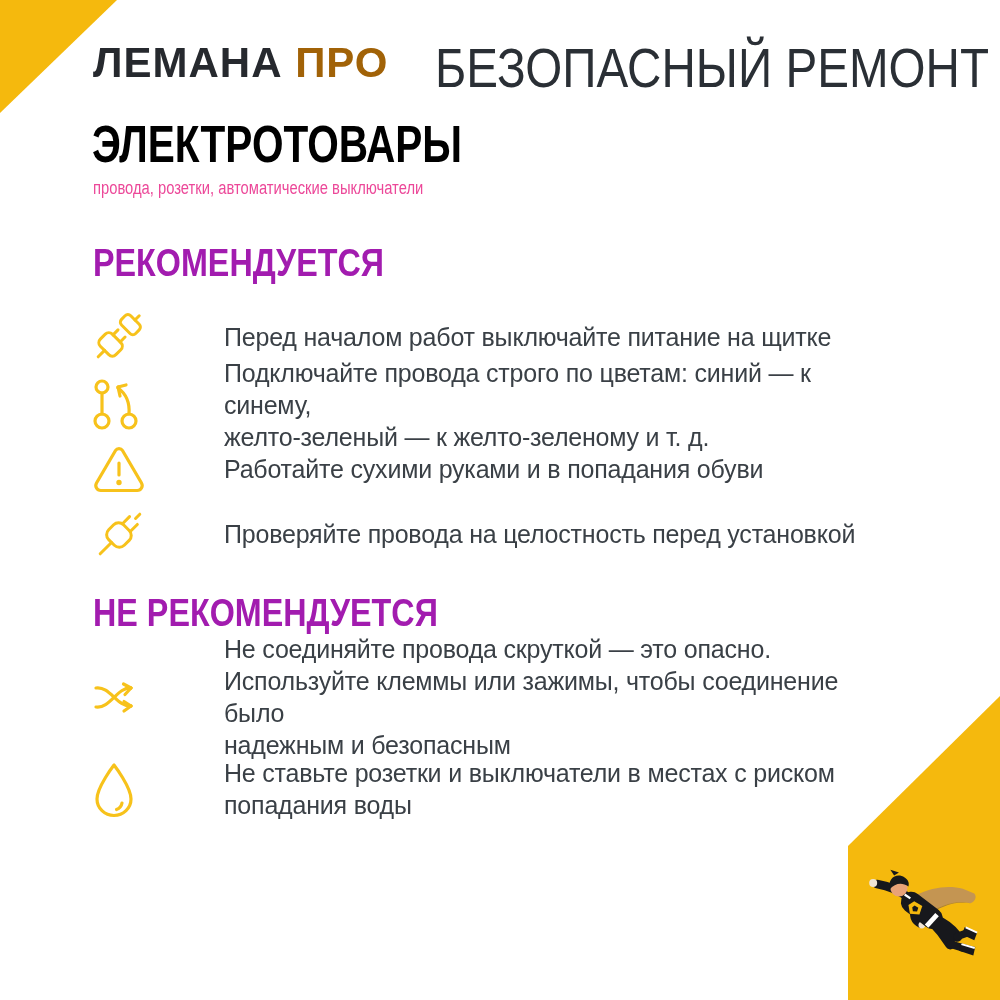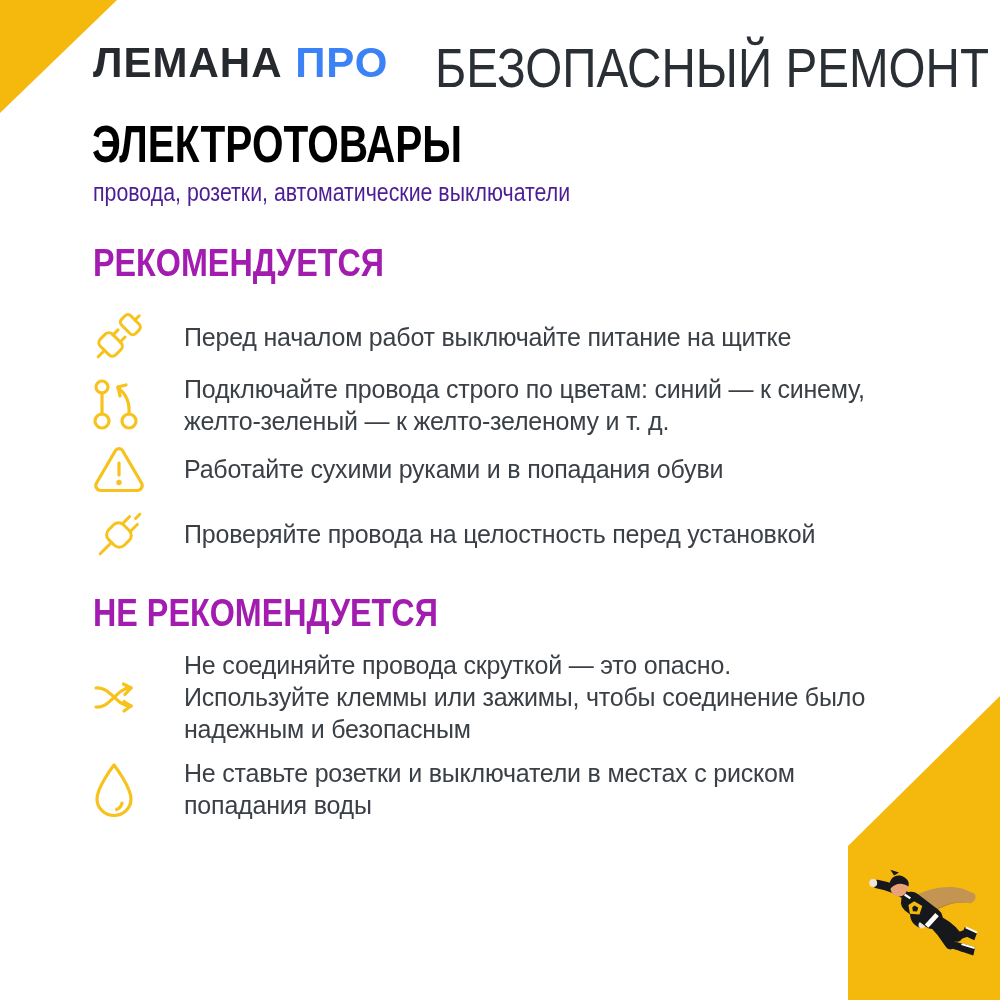--- a/index.html
+++ b/index.html
@@ -14,39 +14,39 @@
     background:#F5B90D;clip-path:polygon(0 0,117px 0,0 113px);
   }
   .corner-br{
     position:absolute;left:848px;top:696px;width:152px;height:304px;
     background:#F5B90D;clip-path:polygon(0 150px,152px 0,152px 304px,0 304px);
   }
   .mascot{position:absolute;left:856px;top:864px;z-index:3;}
   
   .brand{position:absolute;left:93px;top:42px;font-size:42px;font-weight:700;
     letter-spacing:1px;white-space:nowrap;color:#26292E;line-height:1;}
-  .brand .pro{color:#3b82f6;}
+  .brand .pro{color:#a16207;}
   .header-title{position:absolute;left:435px;top:40px;font-size:56px;font-weight:400;
     color:#2A2F35;line-height:1;white-space:nowrap;}
   .header-title .squeeze{display:inline-block;transform:scaleX(.85);transform-origin:left center;}
   
   .hero-title{position:absolute;left:92px;top:118px;font-size:52px;font-weight:700;
     color:#000000;line-height:1;white-space:nowrap;}
   .hero-title .squeeze{display:inline-block;transform:scaleX(.78);transform-origin:left center;}
-  .hero-subtitle{position:absolute;left:93px;top:178px;font-size:26px;color:#4c1d95;
+  .hero-subtitle{position:absolute;left:93px;top:178px;font-size:18px;color:#ec4899;
     line-height:1.15;white-space:nowrap;}
   .hero-subtitle .squeeze{display:inline-block;transform:scaleX(.82);transform-origin:left center;}
   
   .section-heading{position:absolute;left:93px;font-size:38px;font-weight:700;
     color:#a21caf;line-height:1;white-space:nowrap;}
   .section-heading .squeeze{display:inline-block;transform:scaleX(.85);transform-origin:left center;}
   #sec1-heading{top:244px;}
   #sec2-heading{top:594px;}
   
-  .row{position:absolute;left:90px;width:810px;display:flex;align-items:center;}
+  .row{position:absolute;left:90px;width:810px;display:flex;align-items:center;gap:40px;}
   .row .icon-box{flex:0 0 62px;display:flex;align-items:center;justify-content:flex-start;}
   .row .item-text{margin-left:32px;font-size:25px;line-height:32px;color:#3A4046;
     white-space:pre-line;letter-spacing:-.2px;}
   #row-1{top:305px;height:64px;}
   #row-2{top:368px;height:74px;}
   #row-3{top:440px;height:58px;}
   #row-4{top:501px;height:66px;}
   #row-5{top:648px;height:98px;}
   #row-6{top:752px;height:74px;}
   svg{display:block;}

